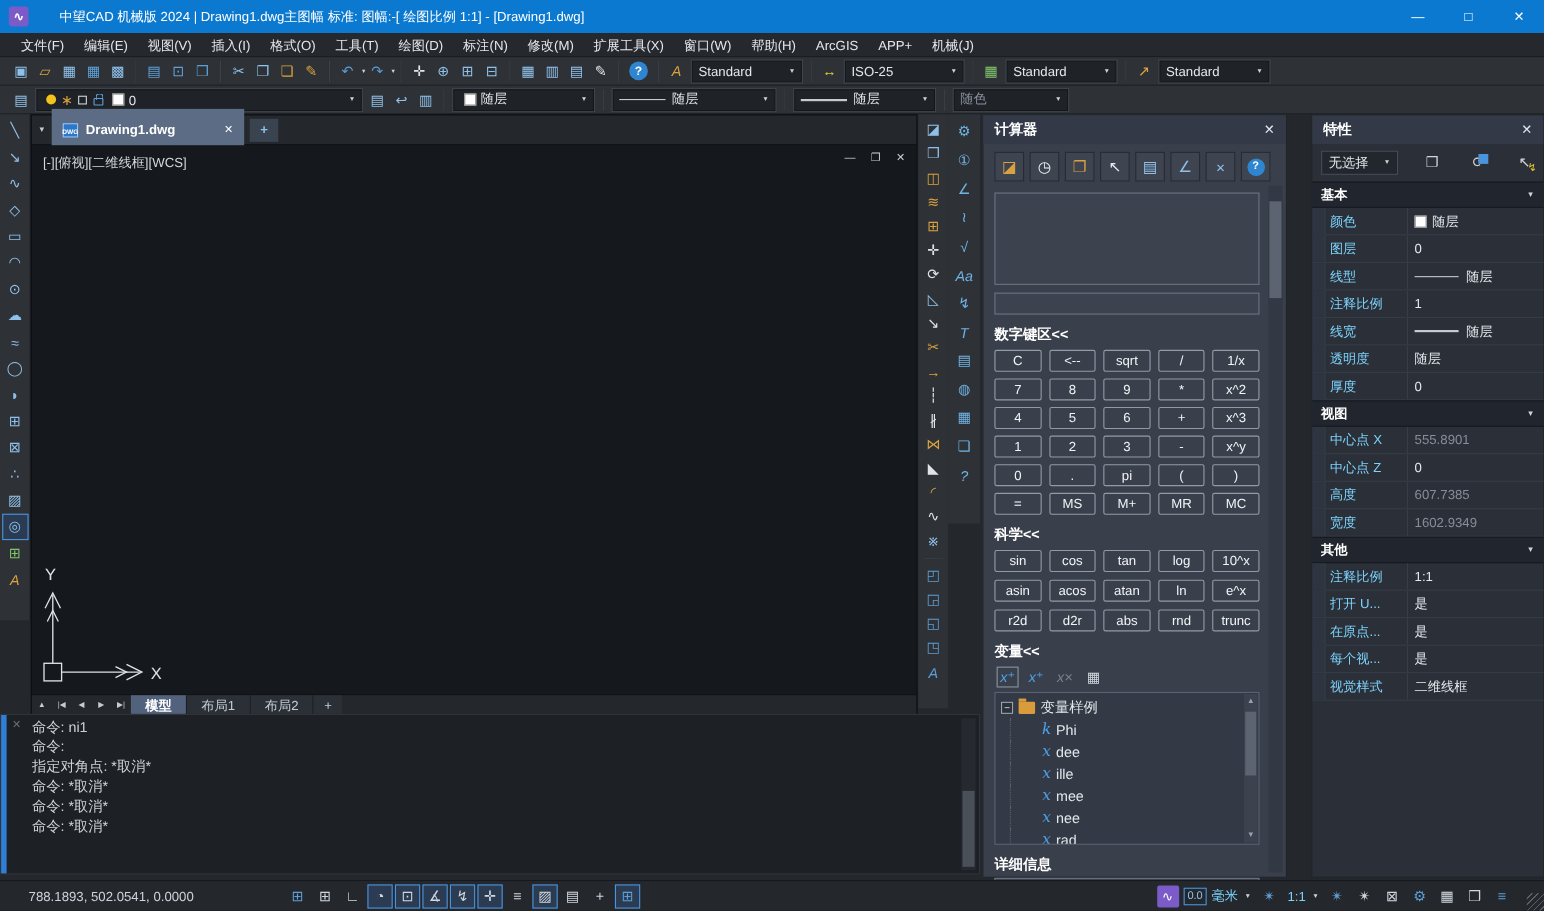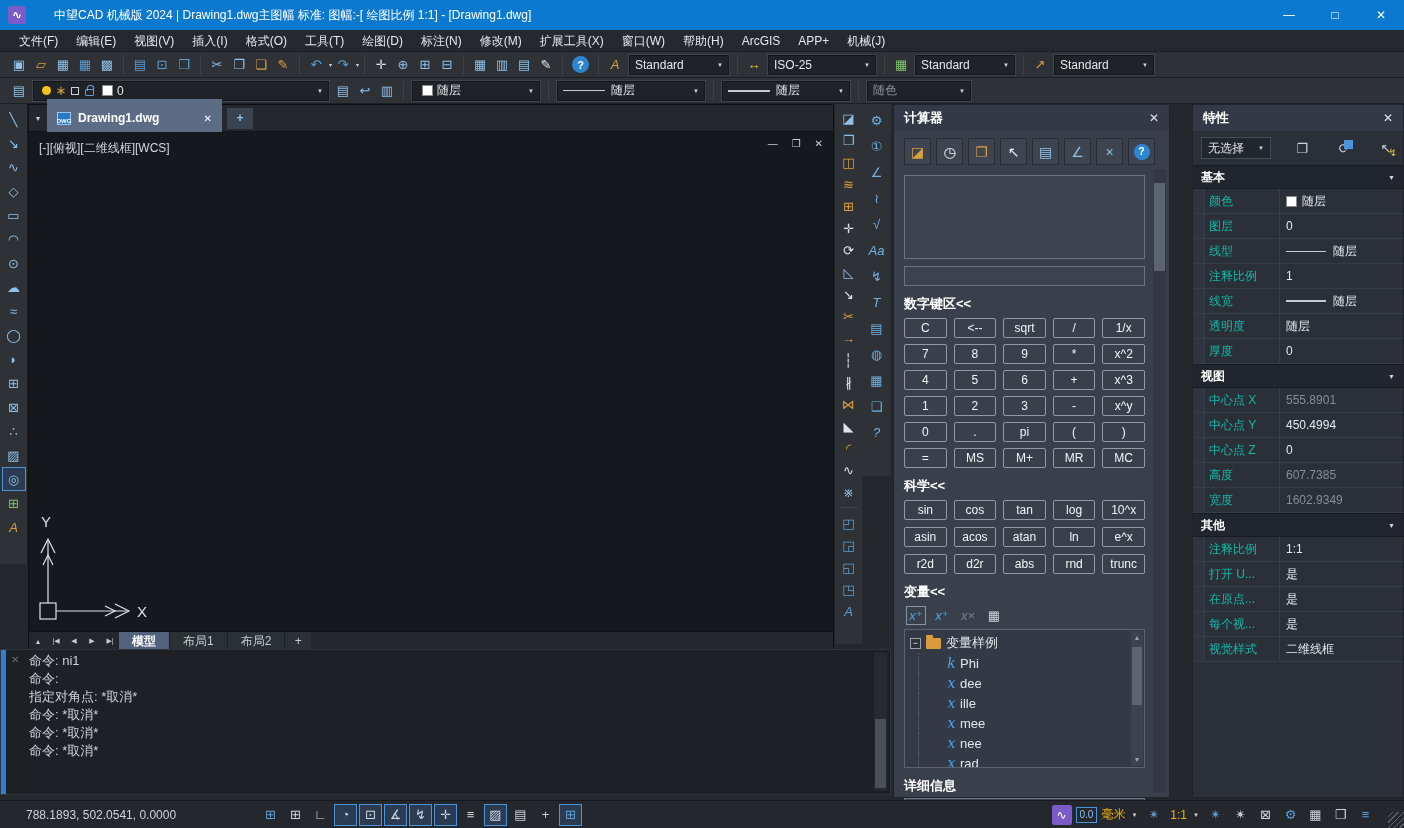--- a/index.html
+++ b/index.html
@@ -118,39 +118,39 @@
   .props{position:absolute;left:1192px;top:104px;width:212px;height:694px;background:#2a2f38;border:1px solid #20242a;}
   .selrow{display:flex;align-items:center;gap:20px;padding:6px 6px 6px 8px;}
   .selcombo{flex:1;height:22px;background:#22262d;border:1px solid #454c57;display:flex;align-items:center;padding:0 6px;color:#e3e7ec;}
   .chip{width:22px;height:22px;display:flex;align-items:center;justify-content:center;font-size:13px;color:#cfd4da;position:relative;}
   .chip .bluesq{position:absolute;right:2px;top:3px;width:9px;height:9px;background:#4a94dc;}
   .chip .bolt{position:absolute;right:0px;bottom:1px;color:#e8c72f;font-size:10px;}
   .phead{height:24px;background:#21252d;display:flex;align-items:center;padding:0 8px;color:#fff;font-weight:bold;border-top:1px solid #171a20;border-bottom:1px solid #171a20;}
   .phead .car{margin-left:auto;font-size:7px;}
   .prow{height:25px;display:flex;align-items:center;border-bottom:1px solid #363d47;}
   .pind{width:12px;align-self:stretch;background:#2e3440;border-right:1px solid #363d47;}
-  .plab{width:74px;padding-left:4px;color:#14b8a6;}
+  .plab{width:74px;padding-left:4px;color:#7dd3fc;}
   .pval{flex:1;padding-left:6px;color:#e6eaef;border-left:1px solid #363d47;display:flex;align-items:center;height:100%;}
   .prow[data-muted="1"] .pval{color:#878e99;}
   .deco{display:none;}
   .prow[data-deco="swatch"] .deco{display:inline-block;width:11px;height:11px;background:#fff;border:1px solid #888;margin-right:5px;}
   .prow[data-deco="line"] .deco{display:inline-block;width:40px;border-top:1px solid #c6cbd2;margin-right:7px;}
   .prow[data-deco="thickline"] .deco{display:inline-block;width:40px;border-top:2px solid #c6cbd2;margin-right:7px;}
 
   
   .status{position:absolute;left:0;top:800px;width:1404px;height:28px;background:#24272c;border-top:1px solid #15181c;display:flex;align-items:center;}
   .coords{width:258px;padding-left:26px;color:#ced3da;}
   .st{width:23px;height:22px;display:flex;align-items:center;justify-content:center;margin:0 1px;border:1px solid transparent;font-size:13px;color:#cfd6de;}
   .st[data-a="1"]{border:1px solid #4a94dc;background:#2b3b52;}
   .st[data-c="bl2"]{color:#5d9fd6;}
   .sspacer{flex:1;}
   .srgroup{display:flex;align-items:center;gap:4px;padding-right:26px;}
   .slogo{width:20px;height:20px;background:#7a5bc7;border-radius:2px;color:#fff;display:flex;align-items:center;justify-content:center;font-size:12px;}
   .unitbox{height:16px;border:1px solid #4a94dc;color:#8fc0ea;display:flex;align-items:center;padding:0 3px;font-size:10px;}
-  .slab{color:#eab308;}
+  .slab{color:#7dd3fc;}
   .grip{position:absolute;right:0;bottom:0;width:16px;height:16px;background:repeating-linear-gradient(135deg,transparent 0 3px,#596068 3px 4px);}
 </style>
 </head>
 <body>
 
 <div class="app">
 
   <div class="titlebar">
     <span class="logo">∿</span>
     <span class="title-text">中望CAD 机械版 2024 | Drawing1.dwg主图幅 标准: 图幅:-[ 绘图比例 1:1] - [Drawing1.dwg]</span>
@@ -838,27 +838,20 @@
 
     <div class="prow" data-muted="1">
           <span class="pind"></span>
           <span class="plab">中心点 X</span>
           <span class="pval">
             <span>555.8901</span>
           </span>
         </div>
         <div class="prow">
           <span class="pind"></span>
-          <span class="plab">中心点 Y</span>
-          <span class="pval">
-            <span>450.4994</span>
-          </span>
-        </div>
-        <div class="prow">
-          <span class="pind"></span>
           <span class="plab">中心点 Z</span>
           <span class="pval">
             <span>0</span>
           </span>
         </div>
         <div class="prow" data-muted="1">
           <span class="pind"></span>
           <span class="plab">高度</span>
           <span class="pval">
             <span>607.7385</span>

